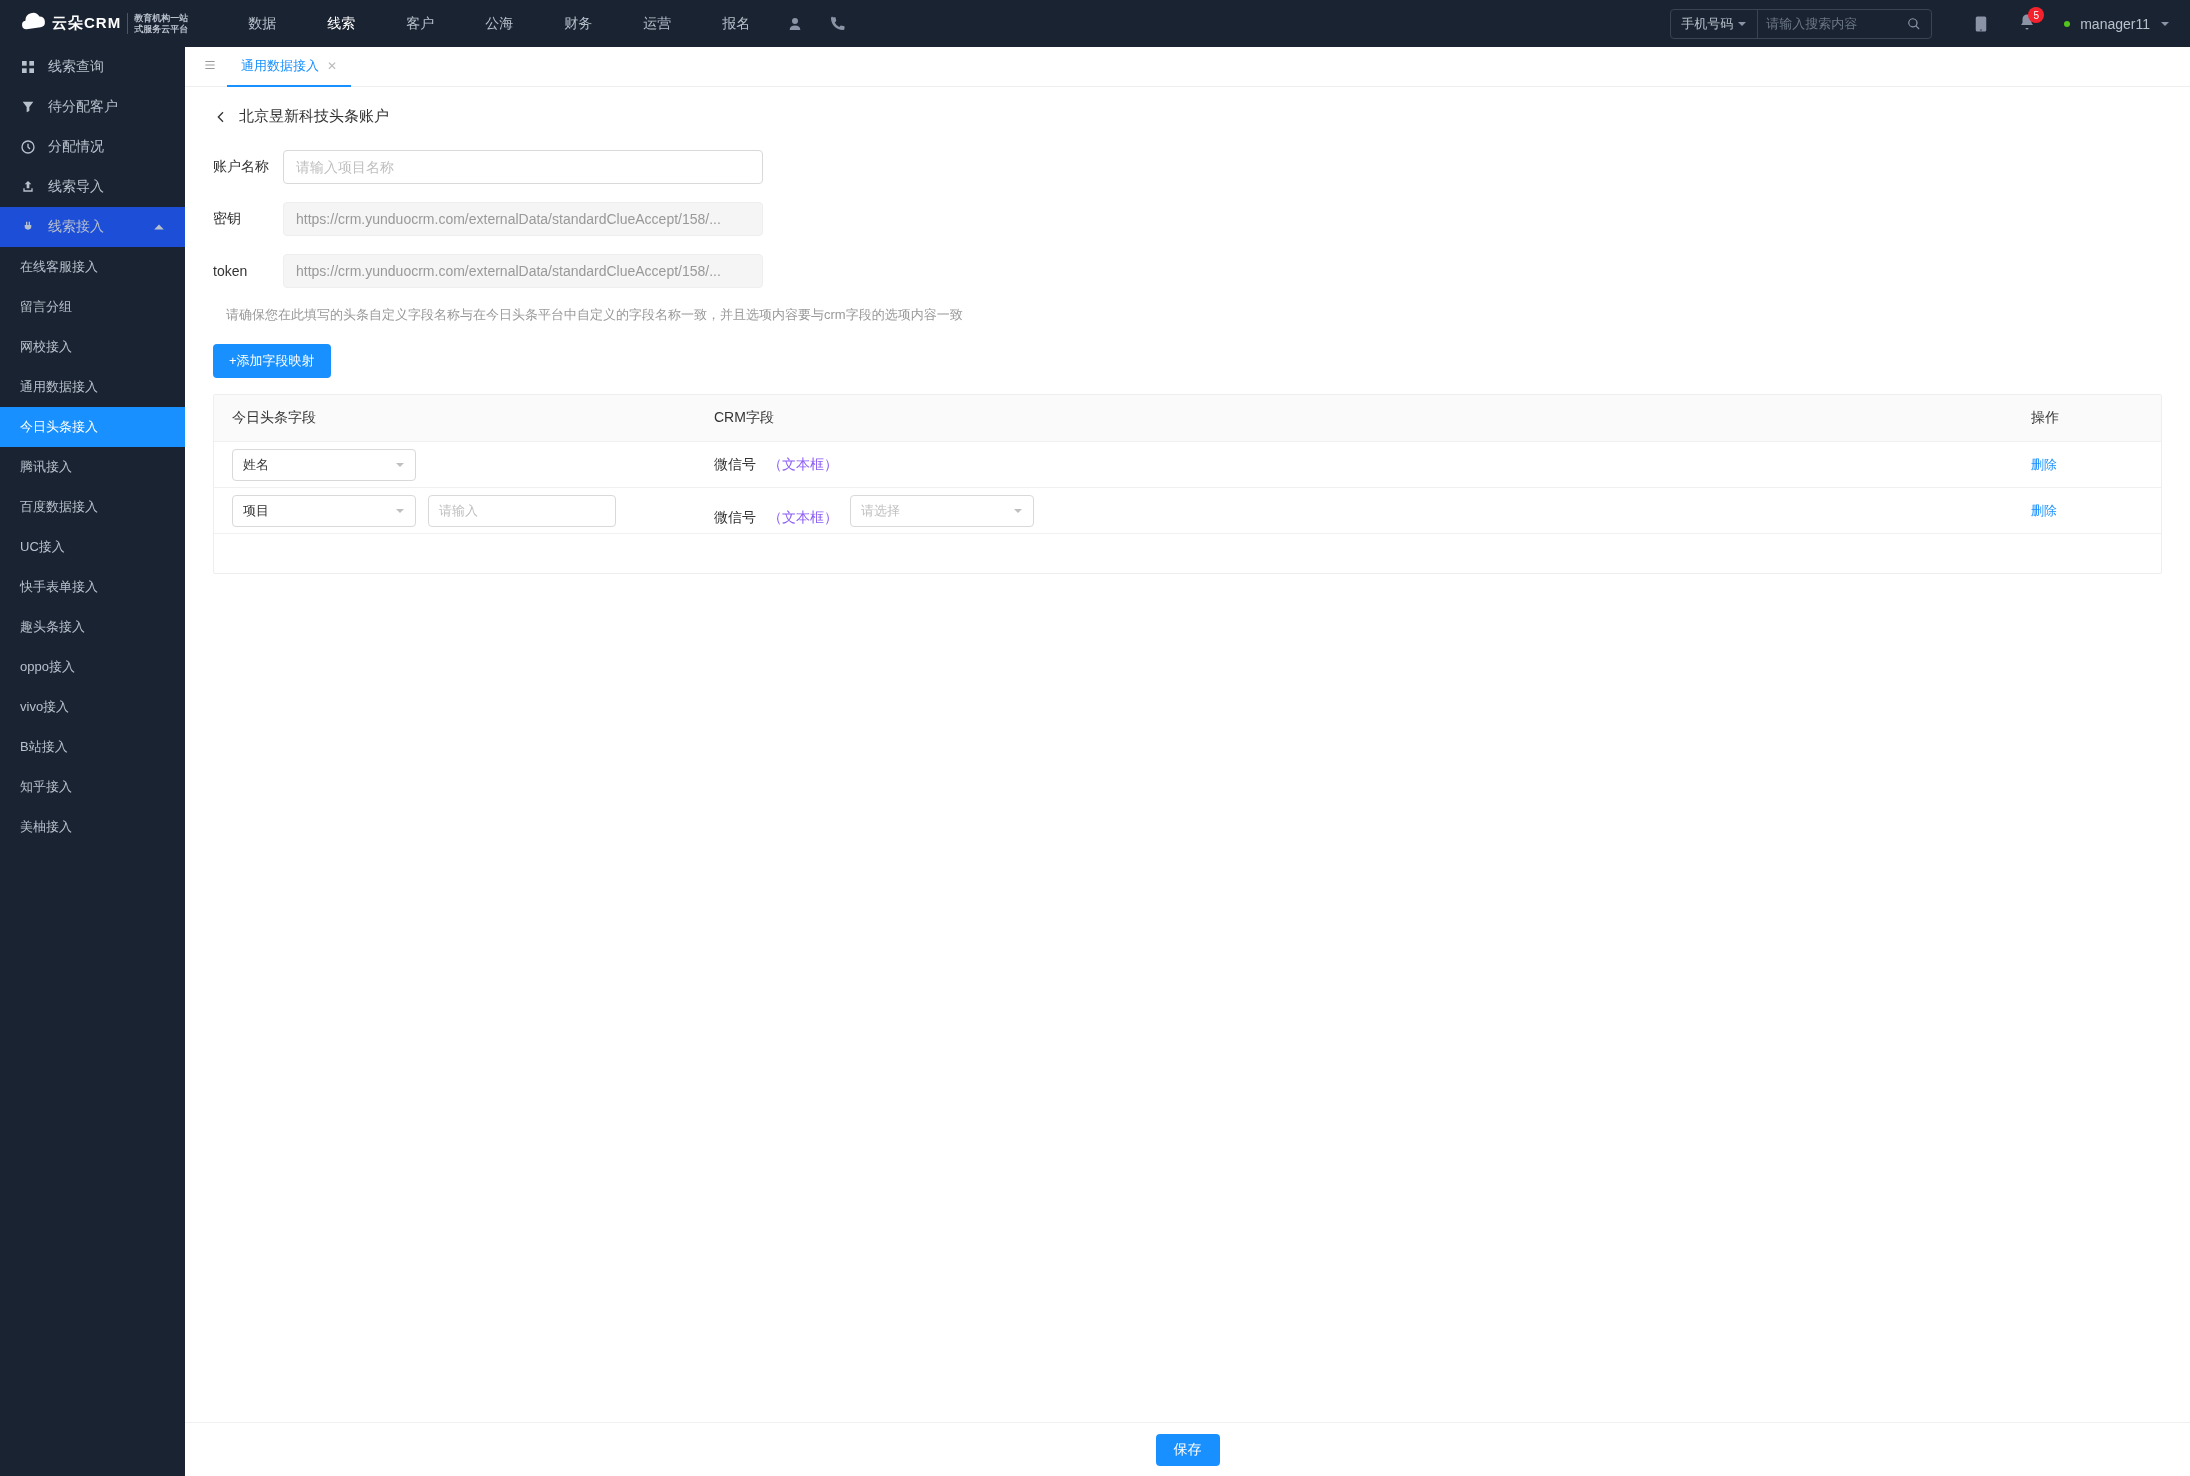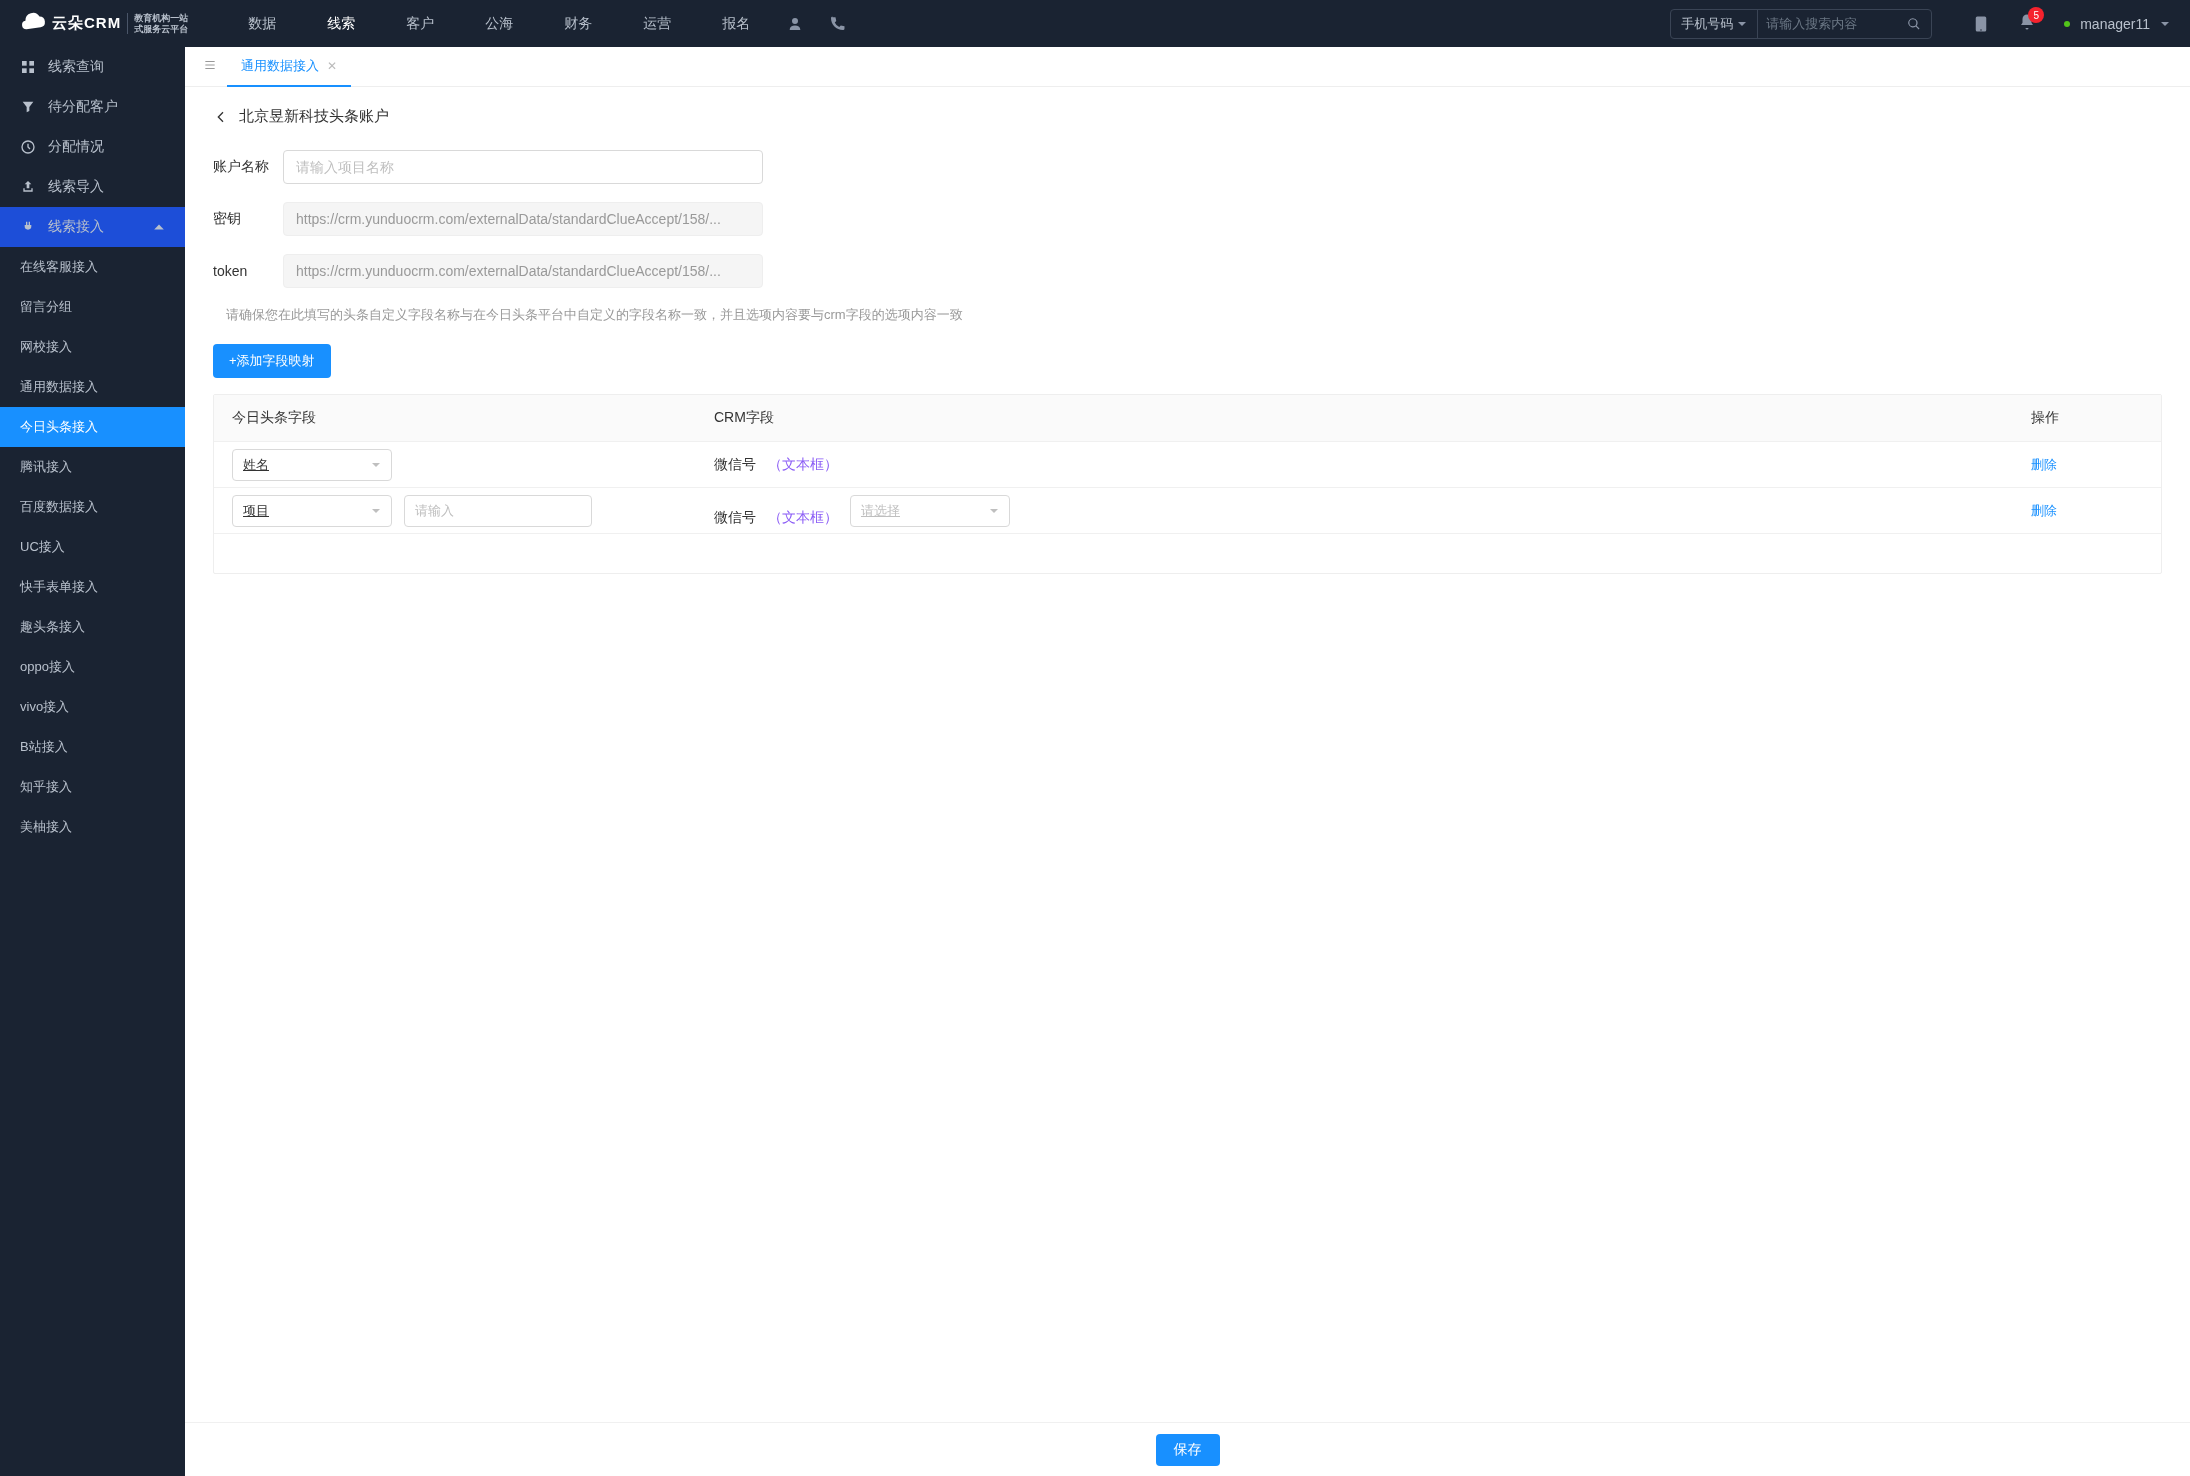--- a/index.html
+++ b/index.html
@@ -55,21 +55,21 @@
 .add-btn { background: #1890ff; color: #fff; border: none; height: 34px; padding: 0 16px; border-radius: 4px; font-size: 13px; cursor: pointer; margin-bottom: 16px; }
 .table { border: 1px solid #eee; border-radius: 2px; }
 .thead { display: flex; background: #fafafa; height: 46px; align-items: center; font-size: 14px; color: #333; }
 .th1 { width: 500px; padding-left: 18px; }
 .th2 { flex: 1; }
 .th3 { width: 130px; }
 .trow { display: flex; align-items: center; height: 46px; border-top: 1px solid #f0f0f0; padding: 0; }
 .td1 { width: 500px; padding-left: 18px; display: flex; gap: 12px; }
 .td2 { flex: 1; display:flex; gap:12px; align-items: flex-end; }
 .td3 { width: 130px; }
-.select { height: 32px; width: 160px; border: 1px solid #d9d9d9; border-radius: 4px; display: flex; align-items: center; padding: 0 10px; justify-content: space-between; cursor: pointer; font-size: 13px; background: #fff; text-decoration: underline; }
+.select { height: 32px; width: 184px; border: 1px solid #d9d9d9; border-radius: 4px; display: flex; align-items: center; padding: 0 10px; justify-content: space-between; cursor: pointer; font-size: 13px; background: #fff; }
 .select.placeholder { color: #bfbfbf; }
 .select-caret { width: 10px; height: 10px; fill: #bfbfbf; }
 .small-input { height: 32px; width: 188px; border: 1px solid #d9d9d9; border-radius: 4px; padding: 0 10px; font-size: 13px; outline: none; }
 .small-input::placeholder { color: #bfbfbf; }
 .crm-label { font-size: 14px; color: #333; }
 .crm-type { color: #8b5cf6; }
 .link { color: #1890ff; cursor: pointer; font-size: 13px; }
 .table-tail { height: 40px; border-top: 1px solid #f0f0f0; }
 .footer { position: absolute; bottom: 0; left: 0; right: 0; height: 54px; display: flex; align-items: center; justify-content: center; border-top: 1px solid #f0f0f0; background: #fff; }
 .save-btn { background: #1890ff; color: #fff; border: none; height: 32px; padding: 0 18px; border-radius: 4px; font-size: 14px; cursor: pointer; }

